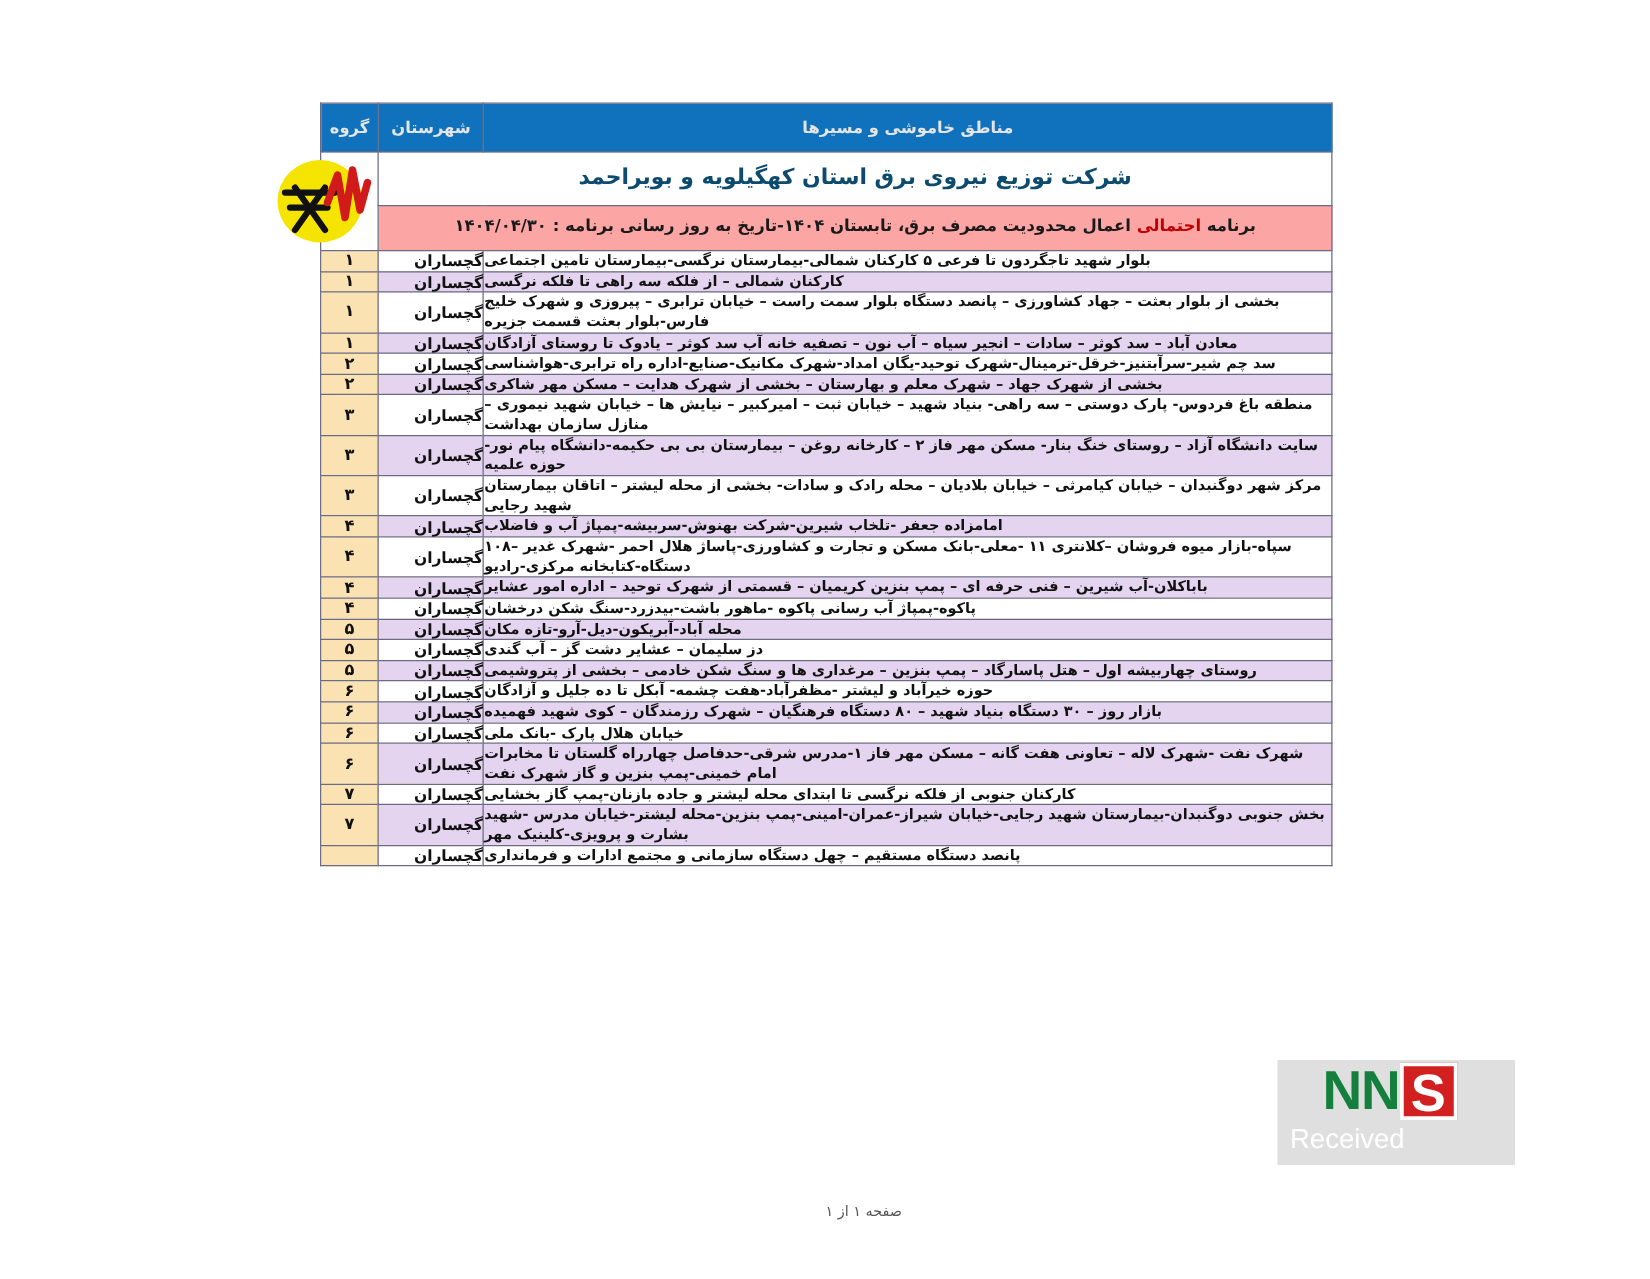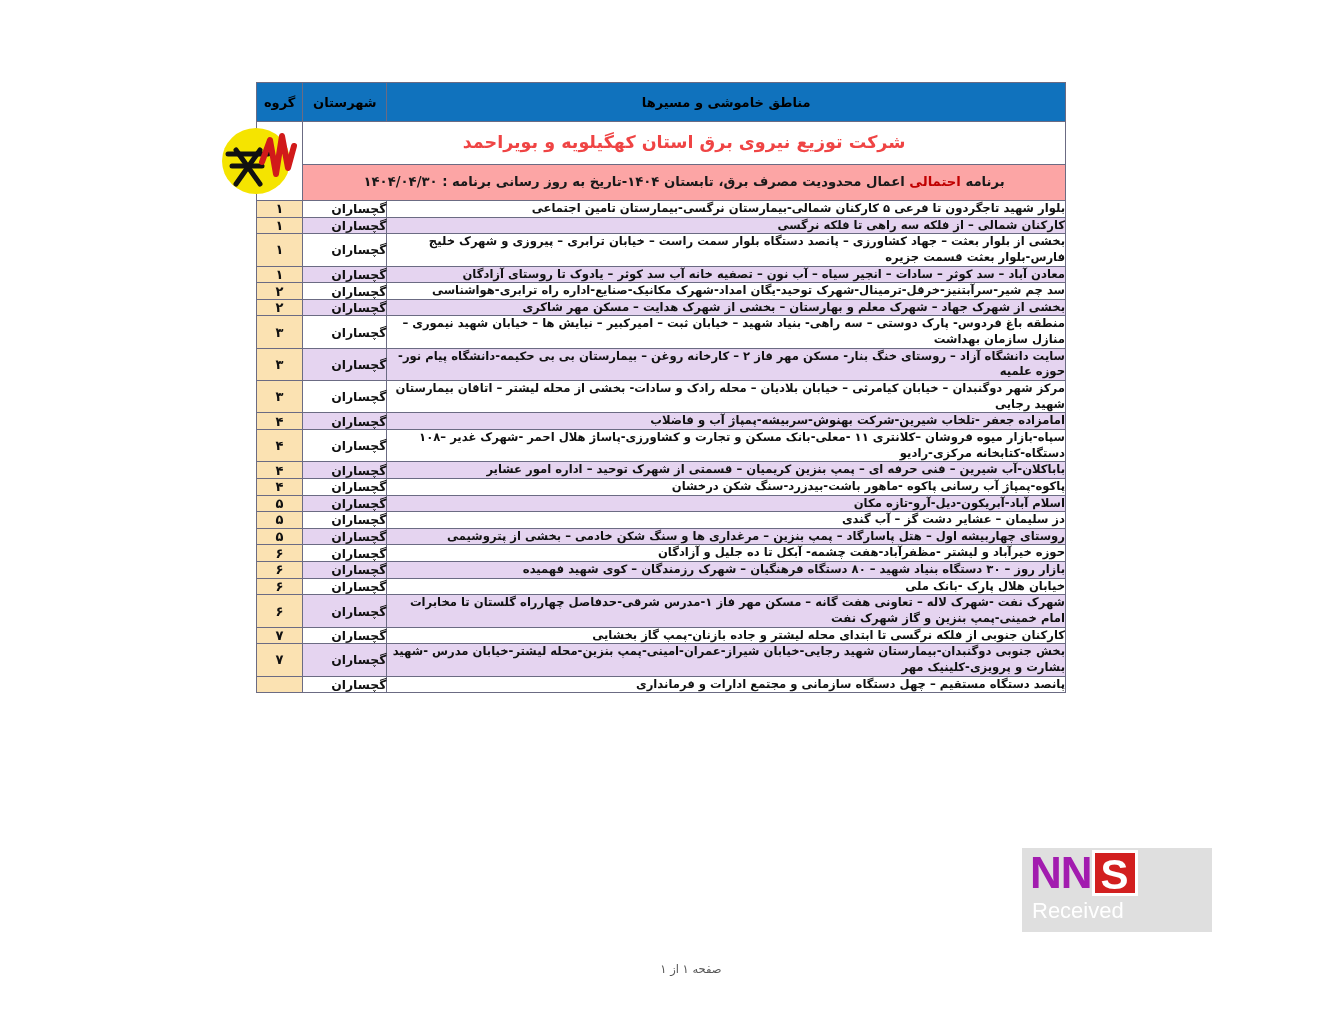--- a/index.html
+++ b/index.html
@@ -38,21 +38,21 @@
     vertical-align: middle;
   }
   
   .title-cell {
     background: #ffffff;
     text-align: center;
     padding: 7px 6px 8px 6px;
     height: 36px;
   }
   .title-text {
-    color: #ef4444;
+    color: #0c4a6e;
     font-size: 17.5px;
     font-weight: bold;
     letter-spacing: 0px;
     line-height: 1.1;
     white-space: nowrap;
   }
   .subtitle-cell {
     background: #fca5a5;
     text-align: center;
     padding: 8px 6px 9px 6px;
@@ -77,32 +77,32 @@
   }
   .logo-wrap {
     width: 92px;
     height: 78px;
     margin: 0 auto;
     display: block;
   }
   
   thead th {
     background: #1072bd;
-    color: #000000;
+    color: #e5e5e5;
     font-size: 13px;
     font-weight: bold;
     height: 38px;
     padding: 4px 2px;
   }
   th.col-areas { width: 676px; }
   th.col-city  { width: 84px; }
   th.col-group { width: 46px; }
   
   td.areas {
-    text-align: right;
+    text-align: left;
     font-size: 11.6px;
     font-weight: bold;
     color: #111111;
     padding: 5px 8px;
     line-height: 1.35;
   }
   td.city {
     font-size: 12.4px;
     font-weight: bold;
     color: #111111;
@@ -155,27 +155,28 @@
     color: #ffffff;
     font-size: 42px;
     font-weight: bold;
     font-family: "Liberation Sans", sans-serif;
     line-height: 44px;
     text-align: center;
     border: 3px solid #ffffff;
     box-sizing: border-box;
   }
   .wm-nn {
-    color: #a21caf;
+    color: #15803d;
     font-size: 44px;
     font-weight: bold;
     font-family: "Liberation Sans", sans-serif;
     line-height: 46px;
     margin-right: 0px;
     letter-spacing: -1px;
+    margin-left: 28px;
   }
   .wm-sub {
     position: absolute;
     left: 10px;
     top: 50px;
     color: #ffffff;
     font-size: 22px;
     font-family: "Liberation Sans", sans-serif;
     letter-spacing: 0px;
   }
@@ -285,21 +286,21 @@
             <td class="areas">باباکلان-آب شیرین – فنی حرفه ای – پمپ بنزین کریمیان – قسمتی از شهرک توحید – اداره امور عشایر</td>
             <td class="city">گچساران</td>
             <td class="group">۴</td>
           </tr>
           <tr class="band-white">
             <td class="areas">پاکوه-پمپاژ آب رسانی پاکوه -ماهور باشت-بیدزرد-سنگ شکن درخشان</td>
             <td class="city">گچساران</td>
             <td class="group">۴</td>
           </tr>
           <tr class="band-violet">
-            <td class="areas">اسلام آباد-آبریکون-دیل-آرو-تازه مکان</td>
+            <td class="areas">محله آباد-آبریکون-دیل-آرو-تازه مکان</td>
             <td class="city">گچساران</td>
             <td class="group">۵</td>
           </tr>
           <tr class="band-white">
             <td class="areas">دز سلیمان – عشایر دشت گز – آب گندی</td>
             <td class="city">گچساران</td>
             <td class="group">۵</td>
           </tr>
           <tr class="band-violet">
             <td class="areas">روستای چهاربیشه اول – هتل پاسارگاد – پمپ بنزین – مرغداری ها و سنگ شکن خادمی – بخشی از پتروشیمی</td>

